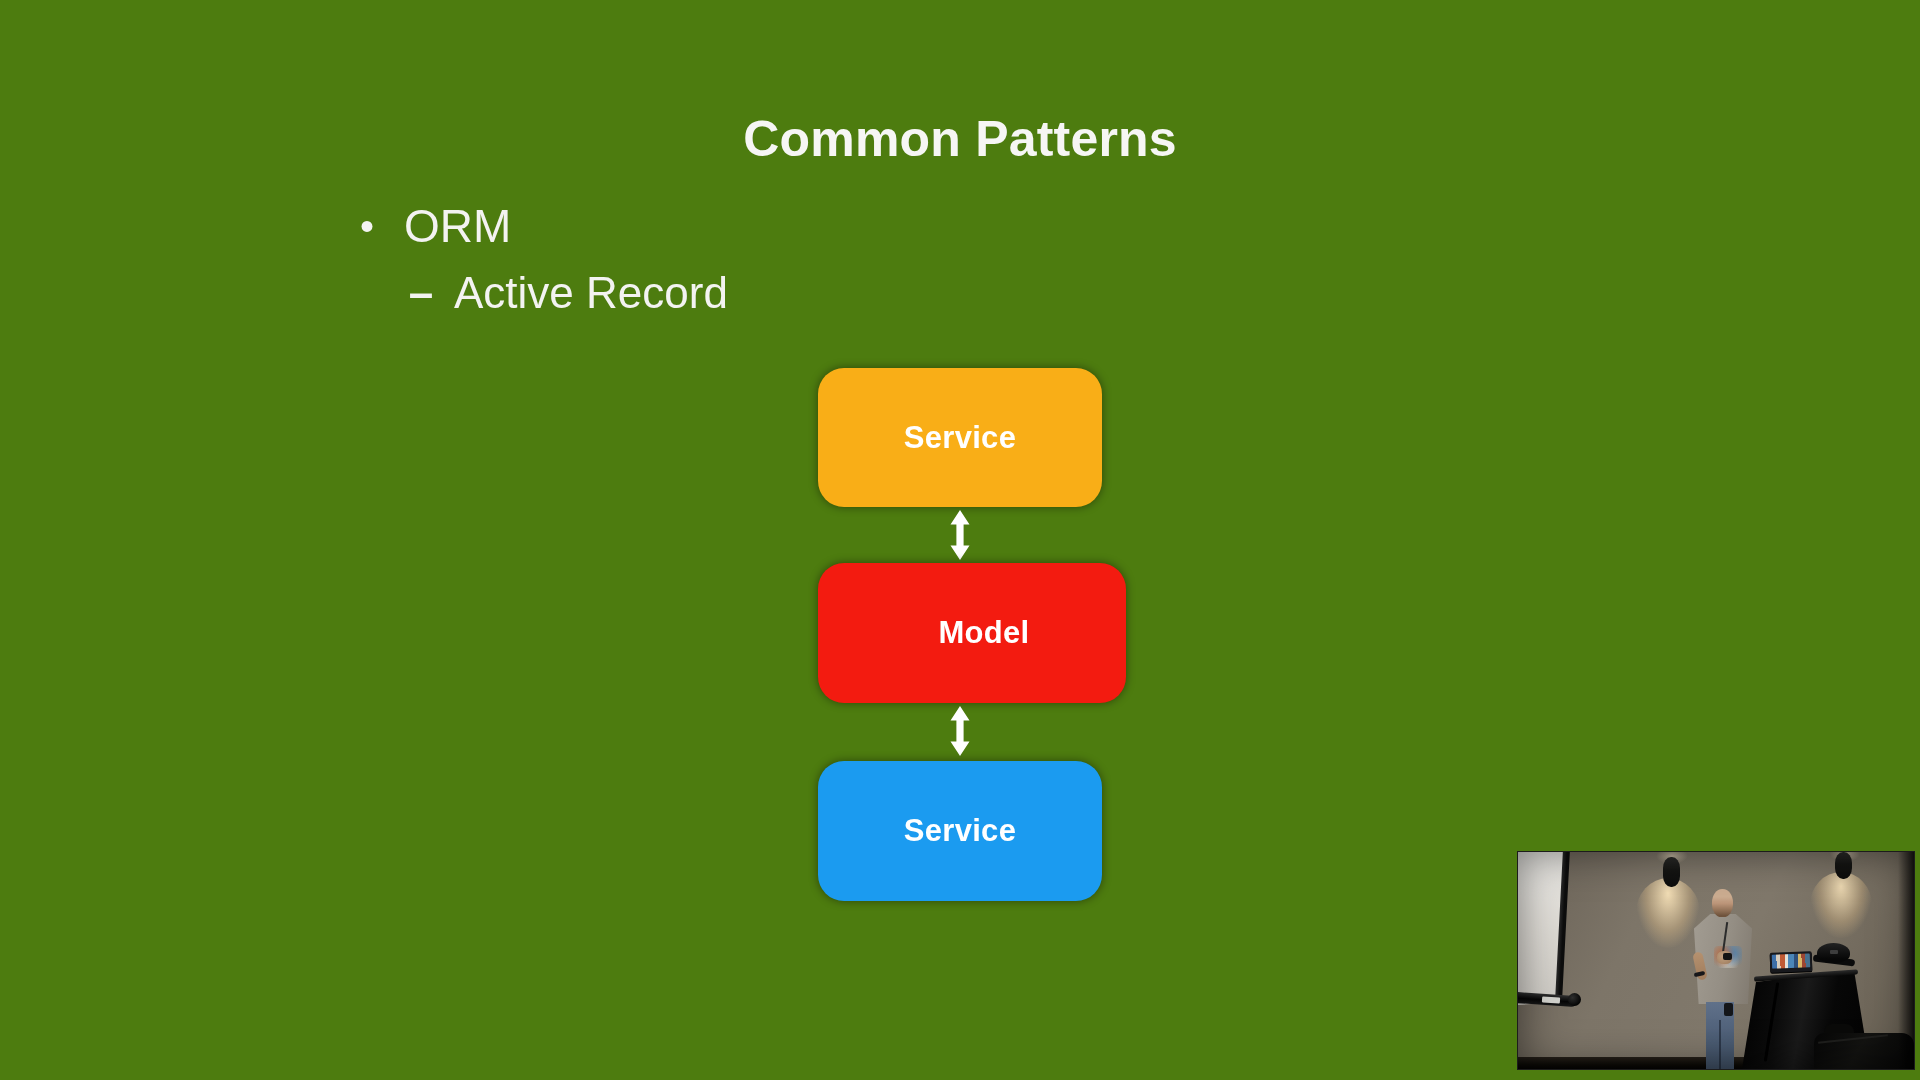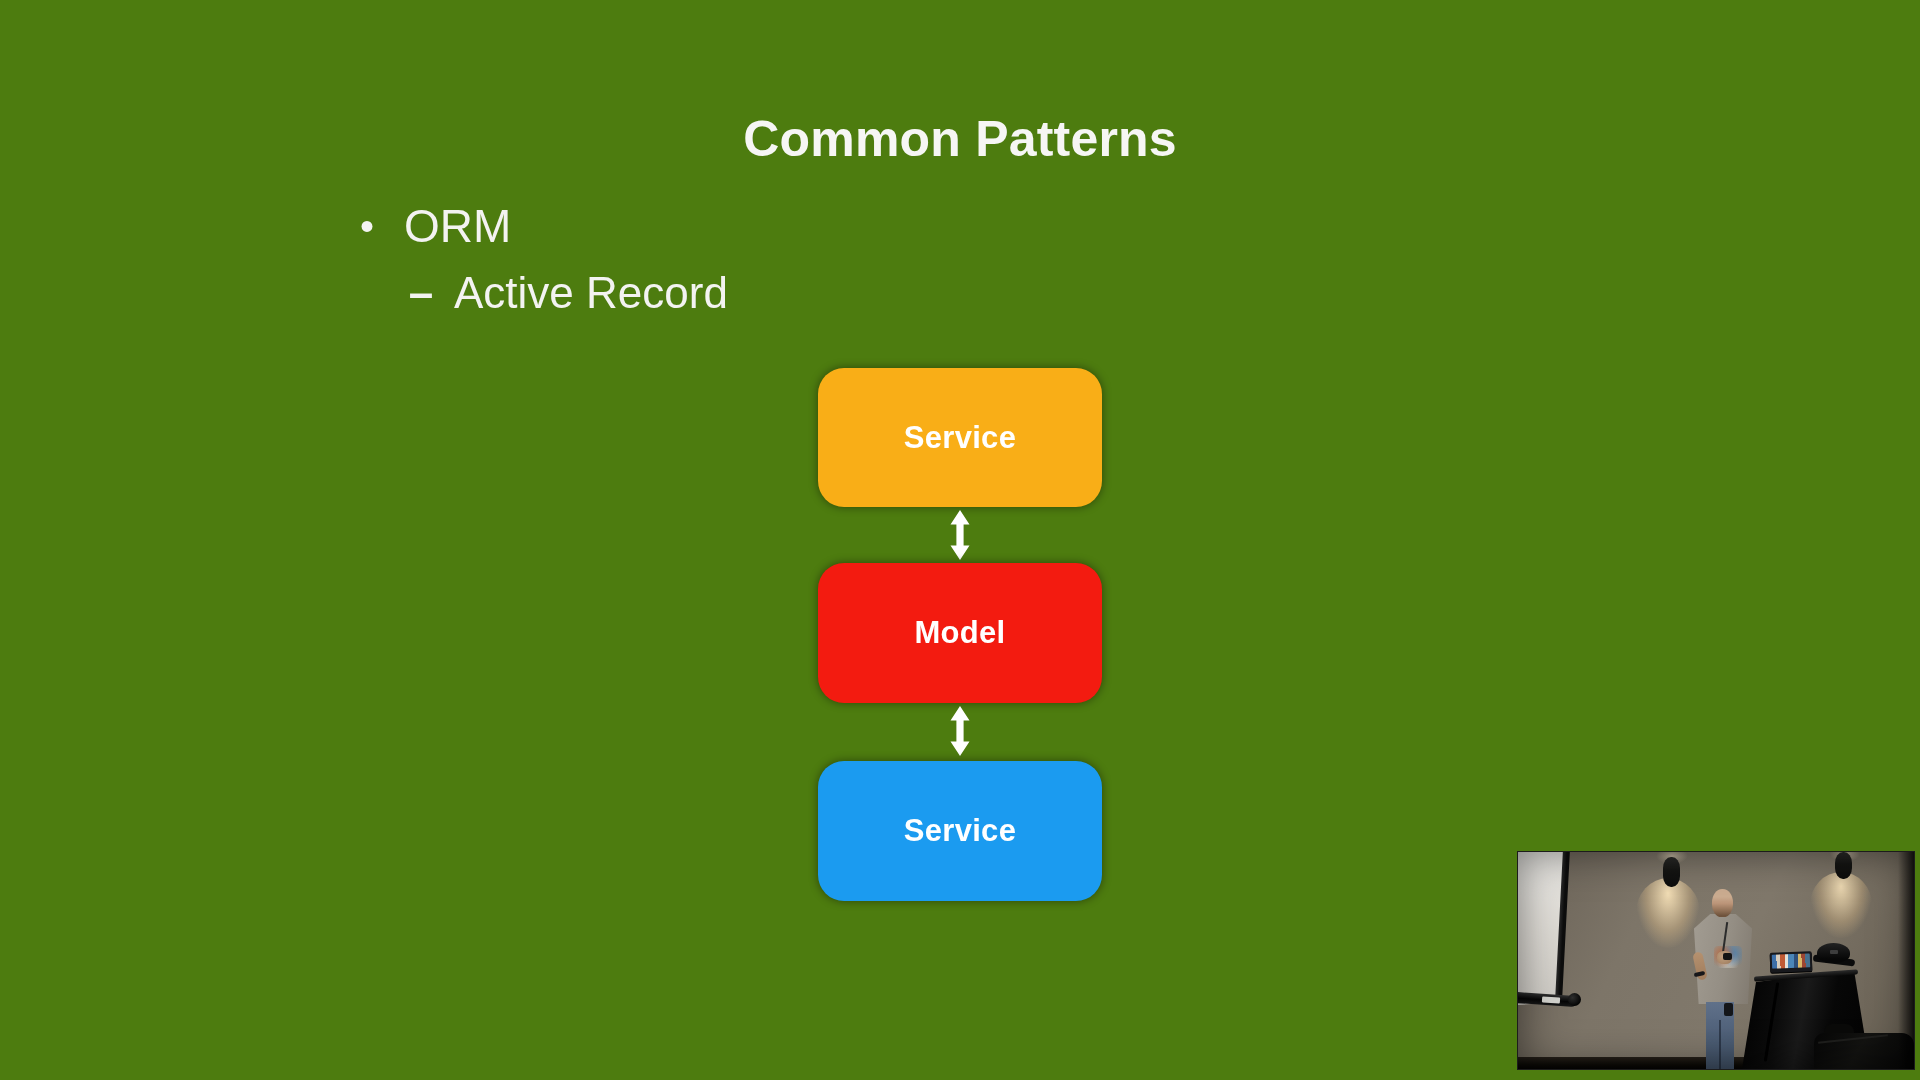--- a/index.html
+++ b/index.html
@@ -15,21 +15,21 @@
   .bullet-l2{position:absolute;left:408px;top:266px;display:flex;align-items:center;
     color:#f3f3f1;font-size:44px;line-height:54px;}
   .bullet-l2 .marker{display:inline-block;width:26px;text-align:center;font-weight:700;margin-right:20px;}
 
   
   .diag-node{position:absolute;left:818px;width:284px;border-radius:26px;
     display:flex;align-items:center;justify-content:center;
     color:#fff;font-size:31px;font-weight:700;letter-spacing:.3px;
     box-shadow:0 0 10px rgba(0,0,0,.45);}
   #node-service{top:368px;height:139px;}
-  #node-model{top:563px;height:140px;}
+  #node-model{top:563px;height:140px;padding-left:24px;}
   #node-database{top:761px;height:140px;}
   .diag-arrow{position:absolute;left:942px;width:36px;height:52px;}
   #arrow-1{top:509px;}
   #arrow-2{top:705px;}
 
   
   #video-inset{position:absolute;left:1517px;top:851px;width:396px;height:217px;
     overflow:hidden;border:1px solid #1c1c1c;
     background:linear-gradient(115deg,#696156 0%,#7d7568 30%,#80786b 55%,#6f675a 85%,#5e574b 100%);}
   #video-inset *{position:absolute;}

